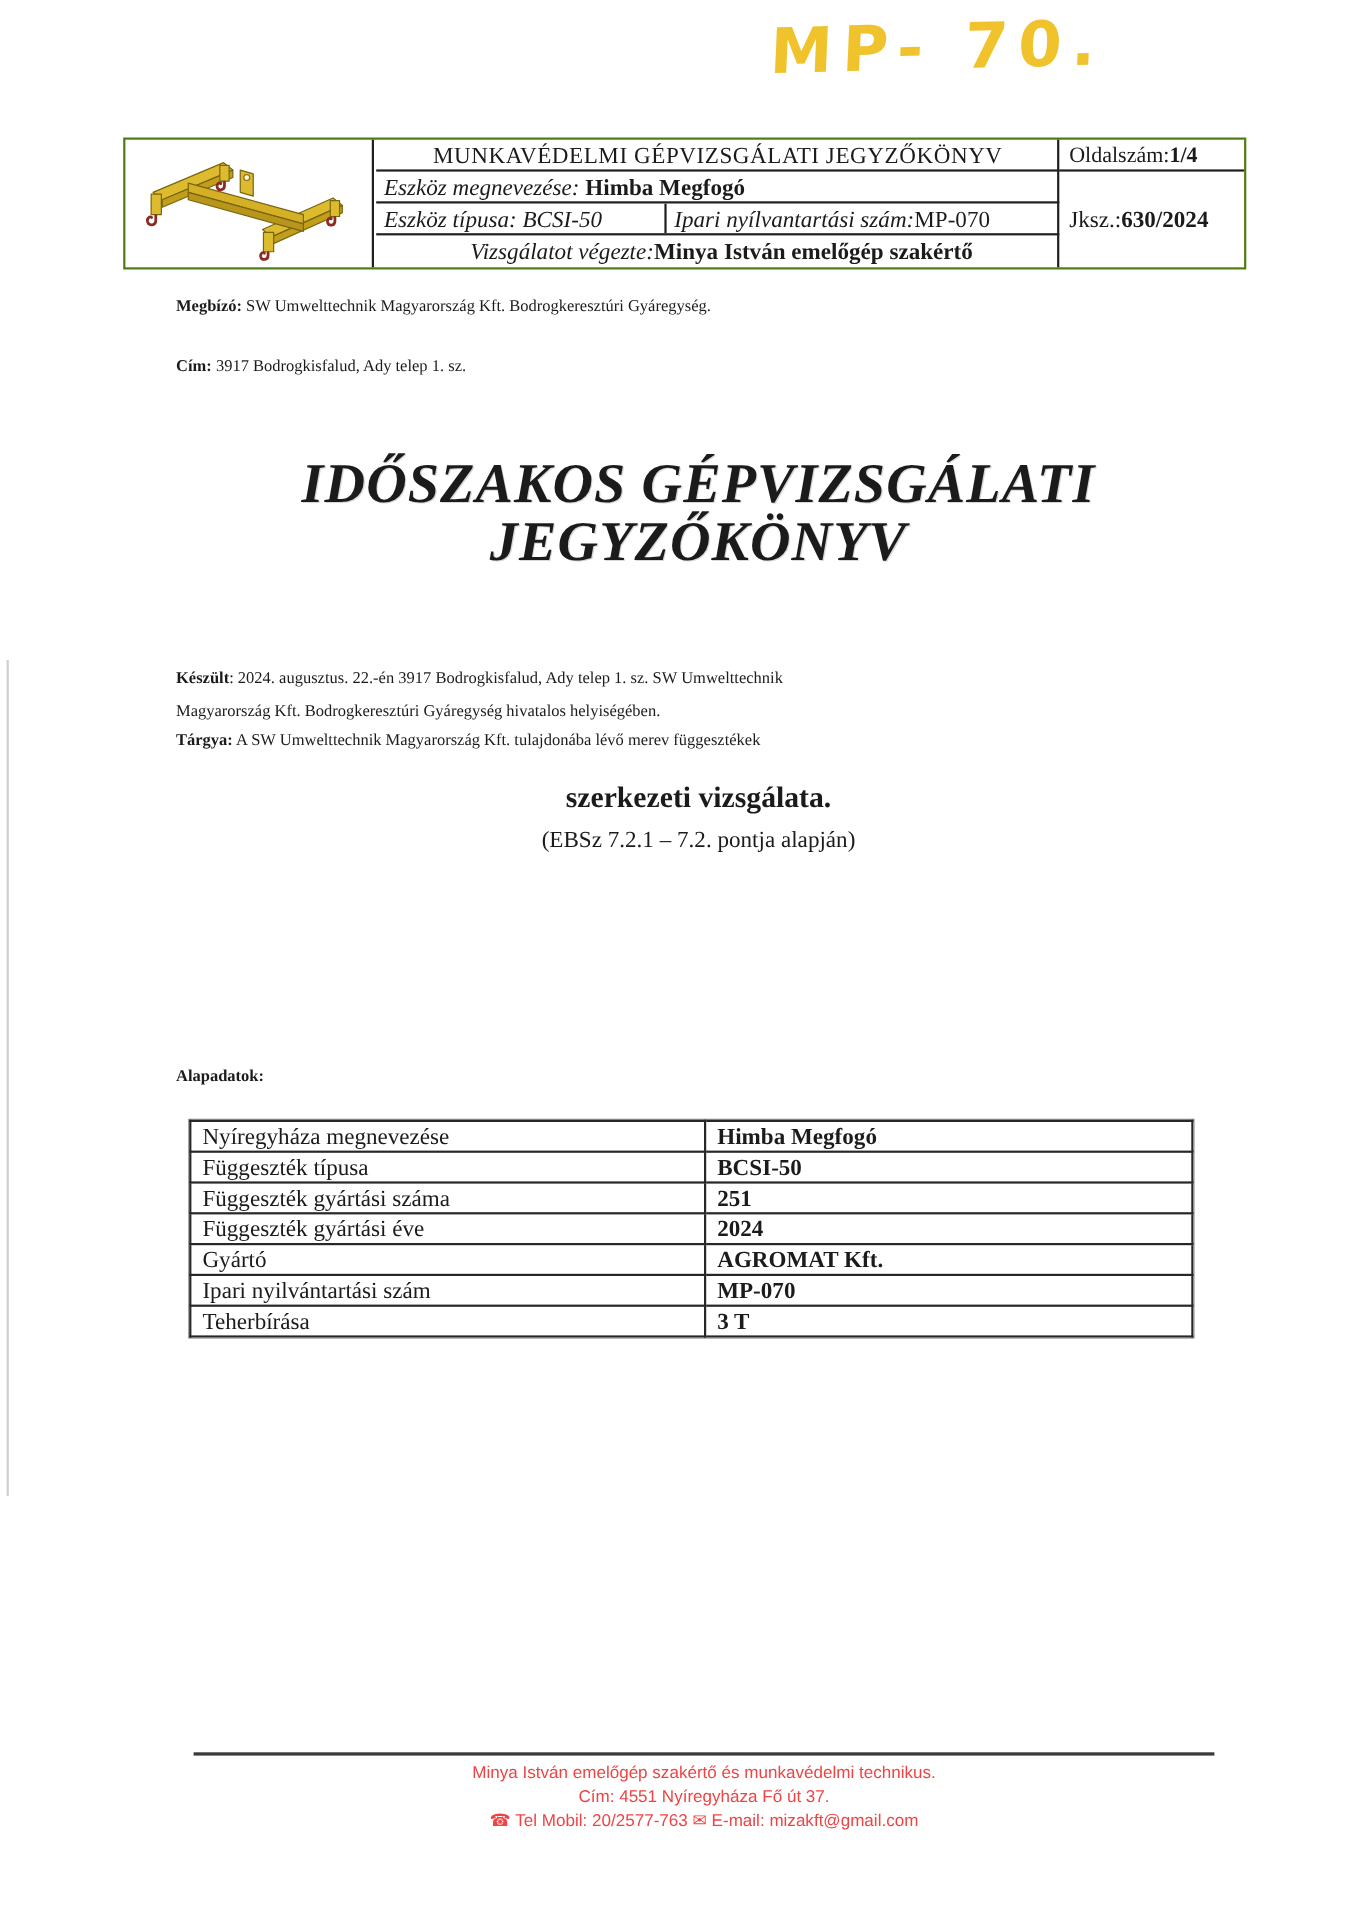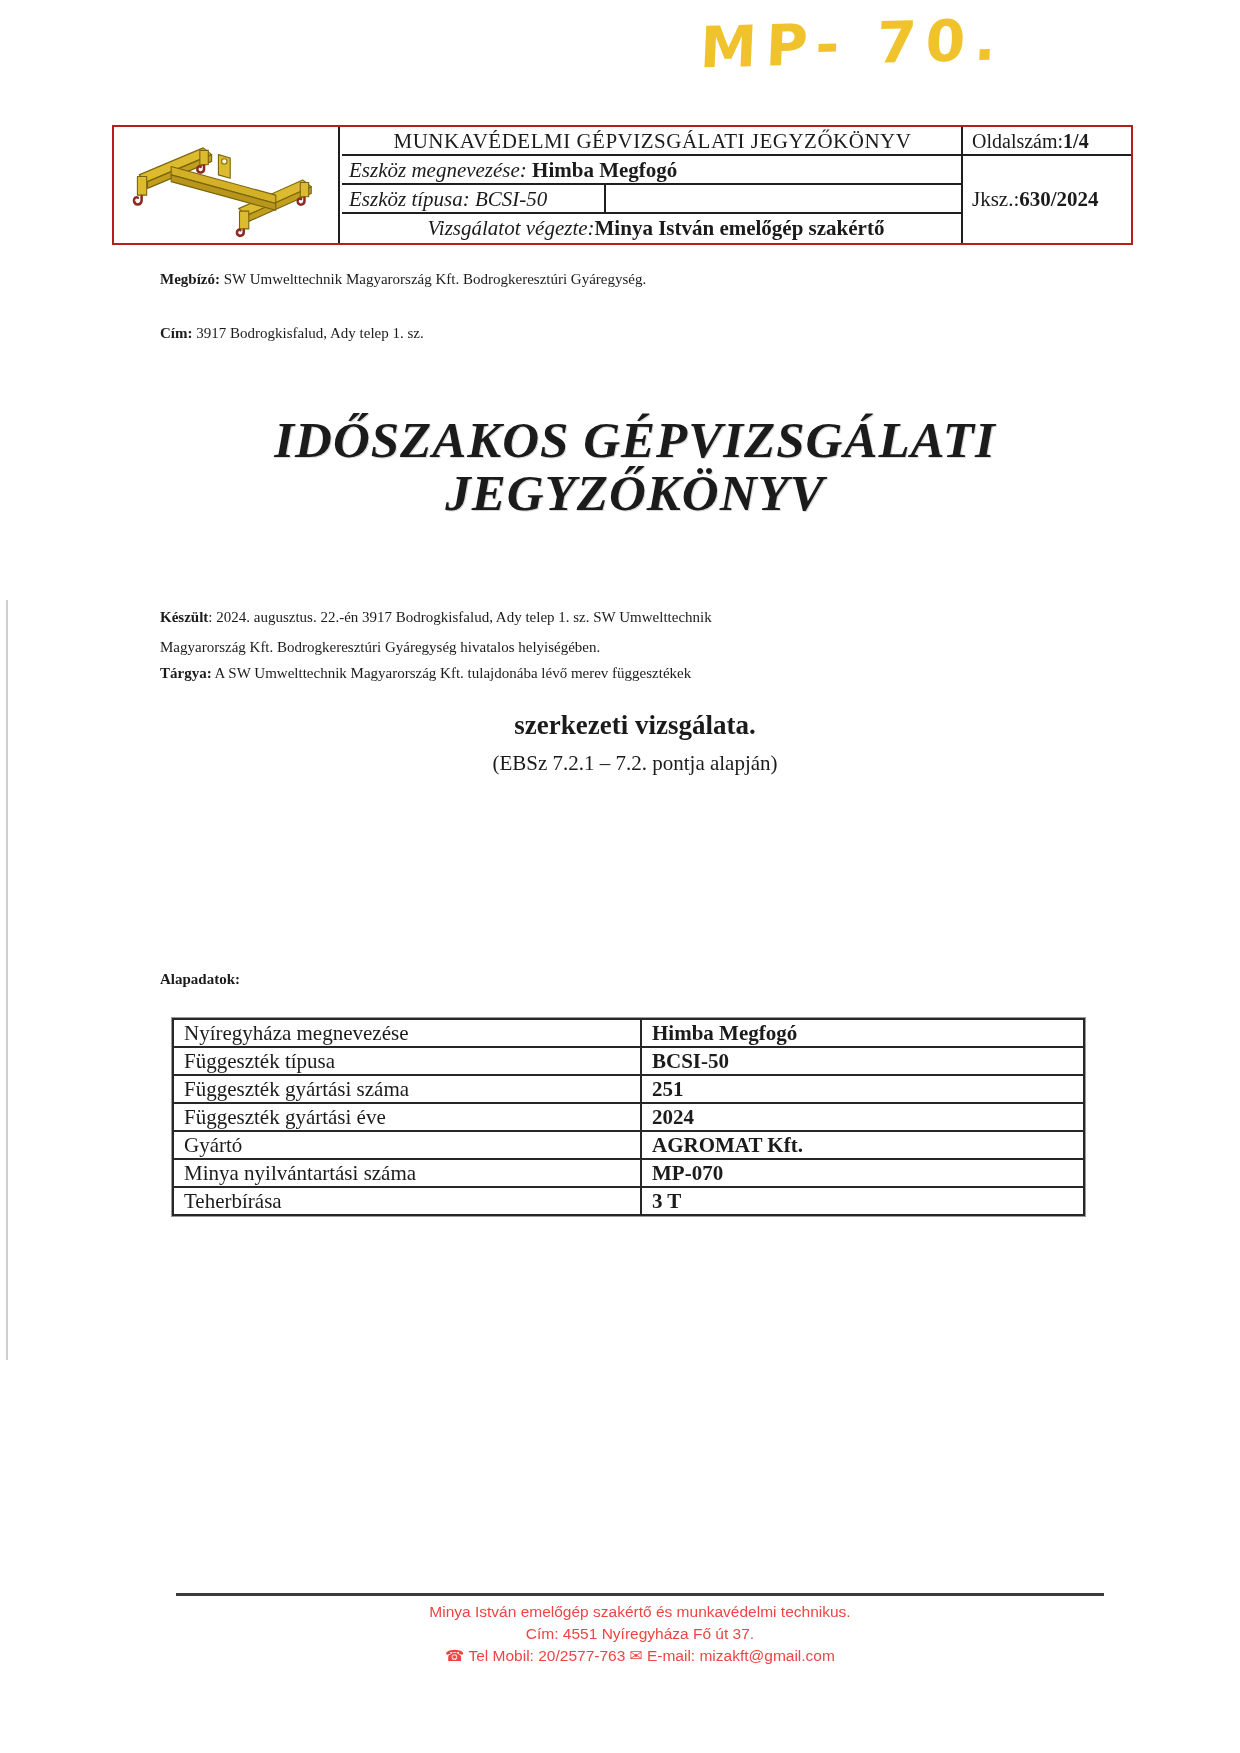--- a/index.html
+++ b/index.html
@@ -12,27 +12,27 @@
   .hand{
     position:absolute;left:700px;top:10px;width:340px;
     font-family:"DejaVu Sans",sans-serif;font-weight:bold;
     font-size:57px;color:#f0c32d;letter-spacing:9px;
     transform:rotate(-1.5deg) skewX(-4deg);white-space:nowrap;
   }
   
   .scan-line{position:absolute;left:6px;top:600px;width:2px;height:760px;background:#cfcfcf;}
 
   
-  .ht{position:absolute;left:112px;top:125px;width:1021px;height:120px;border:2px solid #b91c1c;box-sizing:border-box;}
+  .ht{position:absolute;left:112px;top:125px;width:1021px;height:120px;border:2px solid #4d7c0f;box-sizing:border-box;}
   .ht-img{position:absolute;left:0;top:0;width:226px;height:116px;border-right:2px solid #1f1f1f;box-sizing:border-box;display:flex;align-items:center;justify-content:center;}
   .ht-main{position:absolute;left:228px;top:0;width:621px;height:116px;}
   .ht-row{height:29px;line-height:28px;box-sizing:border-box;border-bottom:2px solid #1f1f1f;padding-left:7px;font-size:21px;white-space:nowrap;overflow:hidden;}
   .ht-row:last-child{border-bottom:none;text-align:center;}
   .ht-title{text-align:center;padding-left:0;font-size:21px;letter-spacing:.5px;}
-  .ht-split{display:flex;padding-left:0;flex-direction:column;}
+  .ht-split{display:flex;padding-left:0;}
   .ht-cell-a{width:264px;box-sizing:border-box;border-right:2px solid #1f1f1f;padding-left:7px;}
   .ht-cell-b{flex:1;padding-left:7px;}
   .ht-right{position:absolute;right:0;top:0;width:170px;height:116px;border-left:2px solid #1f1f1f;box-sizing:border-box;}
   .ht-right-top{height:29px;line-height:28px;box-sizing:border-box;border-bottom:2px solid #1f1f1f;padding-left:9px;font-size:20px;white-space:nowrap;}
   .ht-right-bottom{height:87px;display:flex;align-items:center;padding-left:9px;font-size:21px;white-space:nowrap;}
   .b{font-weight:bold;}
   .it{font-style:italic;}
 
   
   .para{position:absolute;left:160px;width:950px;font-size:15px;line-height:30px;}
@@ -169,21 +169,21 @@
       </tr>
       <tr>
         <td class="col-label">Függeszték gyártási éve</td>
         <td class="val">2024</td>
       </tr>
       <tr>
         <td class="col-label">Gyártó</td>
         <td class="val">AGROMAT Kft.</td>
       </tr>
       <tr>
-        <td class="col-label">Minya nyilvántartási száma</td>
+        <td class="col-label">Ipari nyilvántartási szám</td>
         <td class="val">MP-070</td>
       </tr>
       <tr>
         <td class="col-label">Teherbírása</td>
         <td class="val">3 T</td>
       </tr>
     </tbody>
   </table>
 
   <div class="footer-rule"></div>

